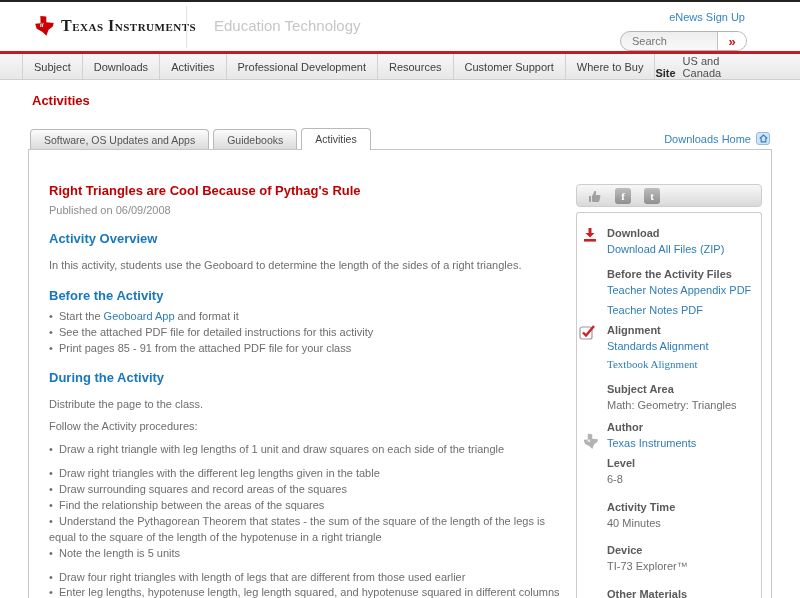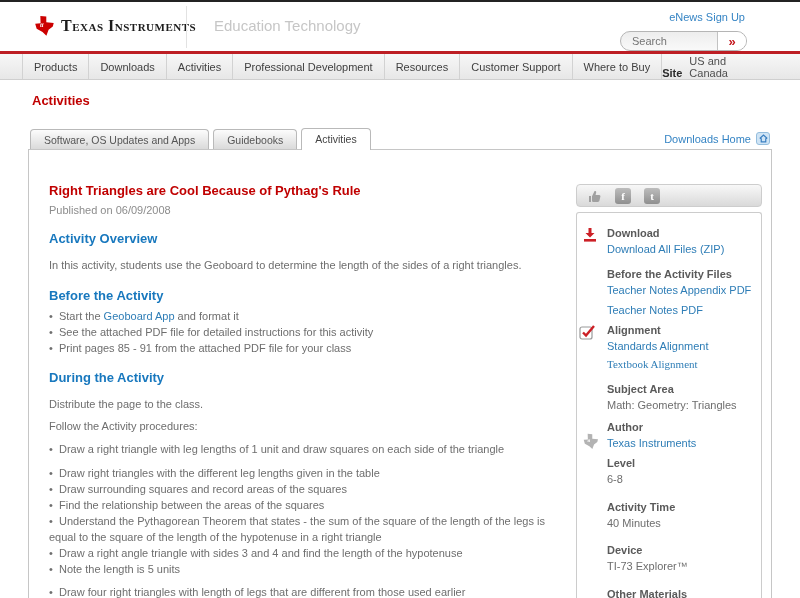--- a/index.html
+++ b/index.html
@@ -87,21 +87,21 @@
     <a class="enews">eNews Sign Up</a>
     <div class="searchbox">
       <input class="search-input" placeholder="Search" style="">
       <button class="search-btn"><span>»</span></button>
     </div>
   </header>
 
   <div class="redbar"></div>
 
   <nav class="nav">
-    <a class="nav-item">Products</a>
+    <a class="nav-item">Subject</a>
     <a class="nav-item">Downloads</a>
     <a class="nav-item">Activities</a>
     <a class="nav-item">Professional Development</a>
     <a class="nav-item">Resources</a>
     <a class="nav-item">Customer Support</a>
     <a class="nav-item">Where to Buy</a>
     <div class="nav-right">
       <span class="site-label">Site</span>
       <span class="site-value">US and Canada</span>
     </div>
@@ -144,21 +144,20 @@
 
       <ul class="bullets">
         <li>Draw a right triangle with leg lengths of 1 unit and draw squares on each side of the triangle</li>
       </ul>
 
       <ul class="bullets gap-lg">
         <li>Draw right triangles with the different leg lengths given in the table</li>
         <li>Draw surrounding squares and record areas of the squares</li>
         <li>Find the relationship between the areas of the squares</li>
         <li>Understand the Pythagorean Theorem that states - the sum of the square of the length of the legs is equal to the square of the length of the hypotenuse in a right triangle</li>
-        <li>Draw a right angle triangle with sides 3 and 4 and find the length of the hypotenuse</li>
         <li>Note the length is 5 units</li>
       </ul>
 
       <ul class="bullets gap-md">
         <li>Draw four right triangles with length of legs that are different from those used earlier</li>
         <li>Enter leg lengths, hypotenuse length, leg length squared, and hypotenuse squared in different columns</li>
 
       </ul>
     </div>
 

